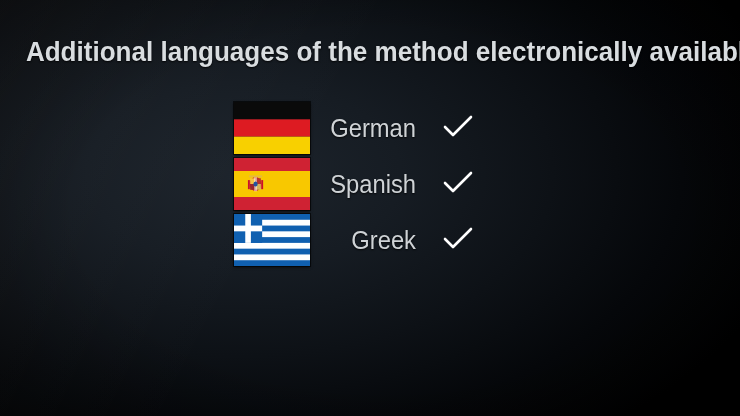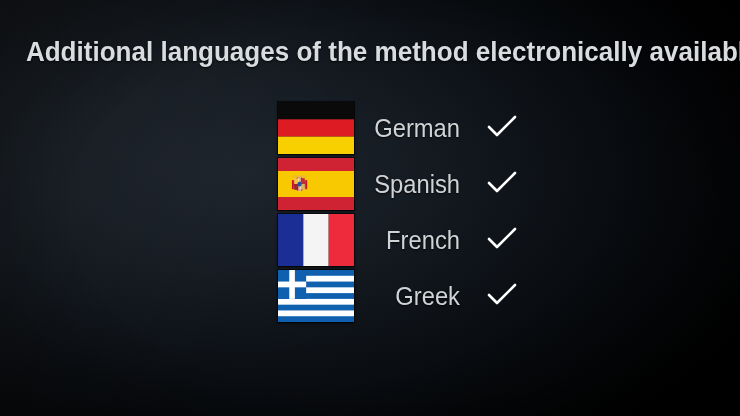--- a/index.html
+++ b/index.html
@@ -57,21 +57,20 @@
     left: 0;
     top: 100px;
     width: 740px;
     z-index: 3;
   }
   .row {
     position: relative;
     height: 56px;
     display: flex;
     align-items: center;
-    margin-left: 44px;
   }
   .flag-cell {
     position: absolute;
     left: 234px;
     top: 2px;
     width: 76px;
     height: 52px;
   }
   .flag {
     width: 76px;
@@ -155,37 +154,20 @@
         </div>
       </div>
       <div class="lang-label">Spanish</div>
       <div class="check">
         <svg width="30" height="26" viewBox="0 0 30 26">
           <path d="M2 13 L10 21 L28 3" fill="none" stroke="#ffffff" stroke-width="2.6" stroke-linecap="round" stroke-linejoin="round"></path>
         </svg>
       </div>
     </div>
 
-    <div class="row">
-      <div class="flag-cell">
-        <div class="flag">
-          <svg viewBox="0 0 60 40" preserveAspectRatio="none">
-            <rect x="0" y="0" width="20" height="40" fill="#1a2e96"></rect>
-            <rect x="20" y="0" width="20" height="40" fill="#f4f4f4"></rect>
-            <rect x="40" y="0" width="20" height="40" fill="#ee2b3c"></rect>
-          </svg>
-        </div>
-      </div>
-      <div class="lang-label">French</div>
-      <div class="check">
-        <svg width="30" height="26" viewBox="0 0 30 26">
-          <path d="M2 13 L10 21 L28 3" fill="none" stroke="#ffffff" stroke-width="2.6" stroke-linecap="round" stroke-linejoin="round"></path>
-        </svg>
-      </div>
-    </div>
 
 
     <div class="row">
       <div class="flag-cell">
         <div class="flag">
           <svg viewBox="0 0 54 36" preserveAspectRatio="none">
             <rect x="0" y="0" width="54" height="36" fill="#1060b0"></rect>
             <rect x="0" y="4" width="54" height="4" fill="#ffffff"></rect>
             <rect x="0" y="12" width="54" height="4" fill="#ffffff"></rect>
             <rect x="0" y="20" width="54" height="4" fill="#ffffff"></rect>

